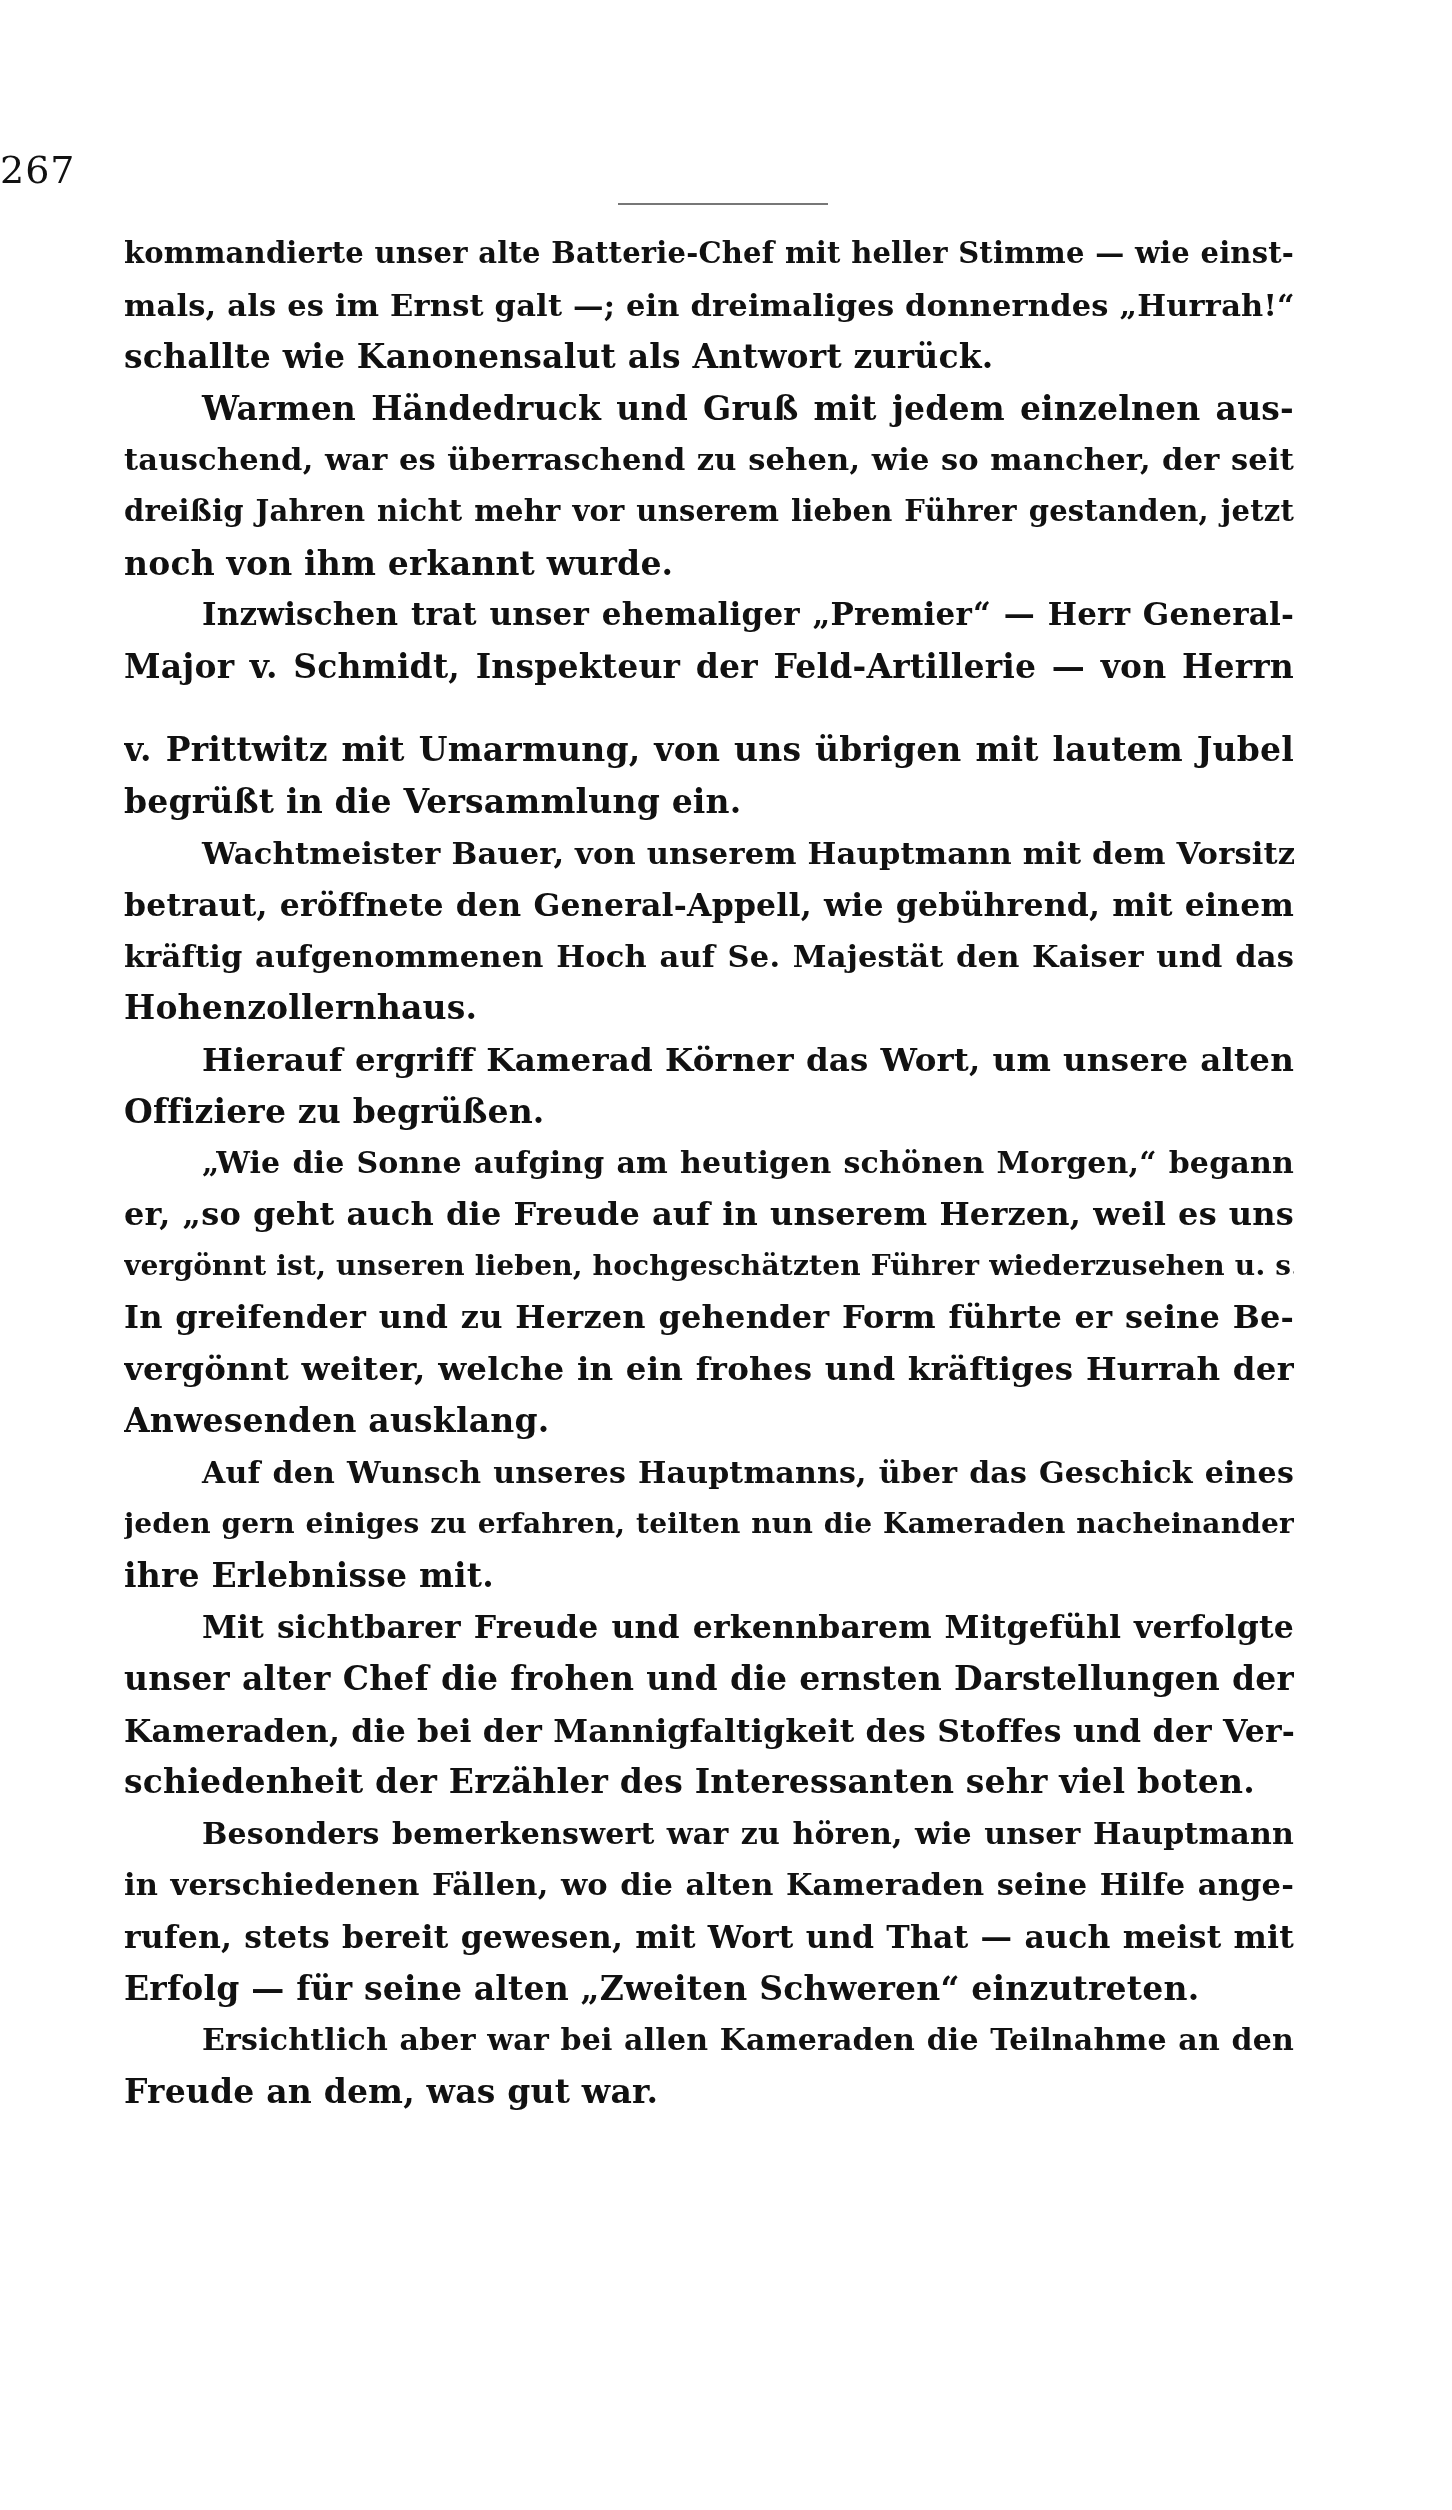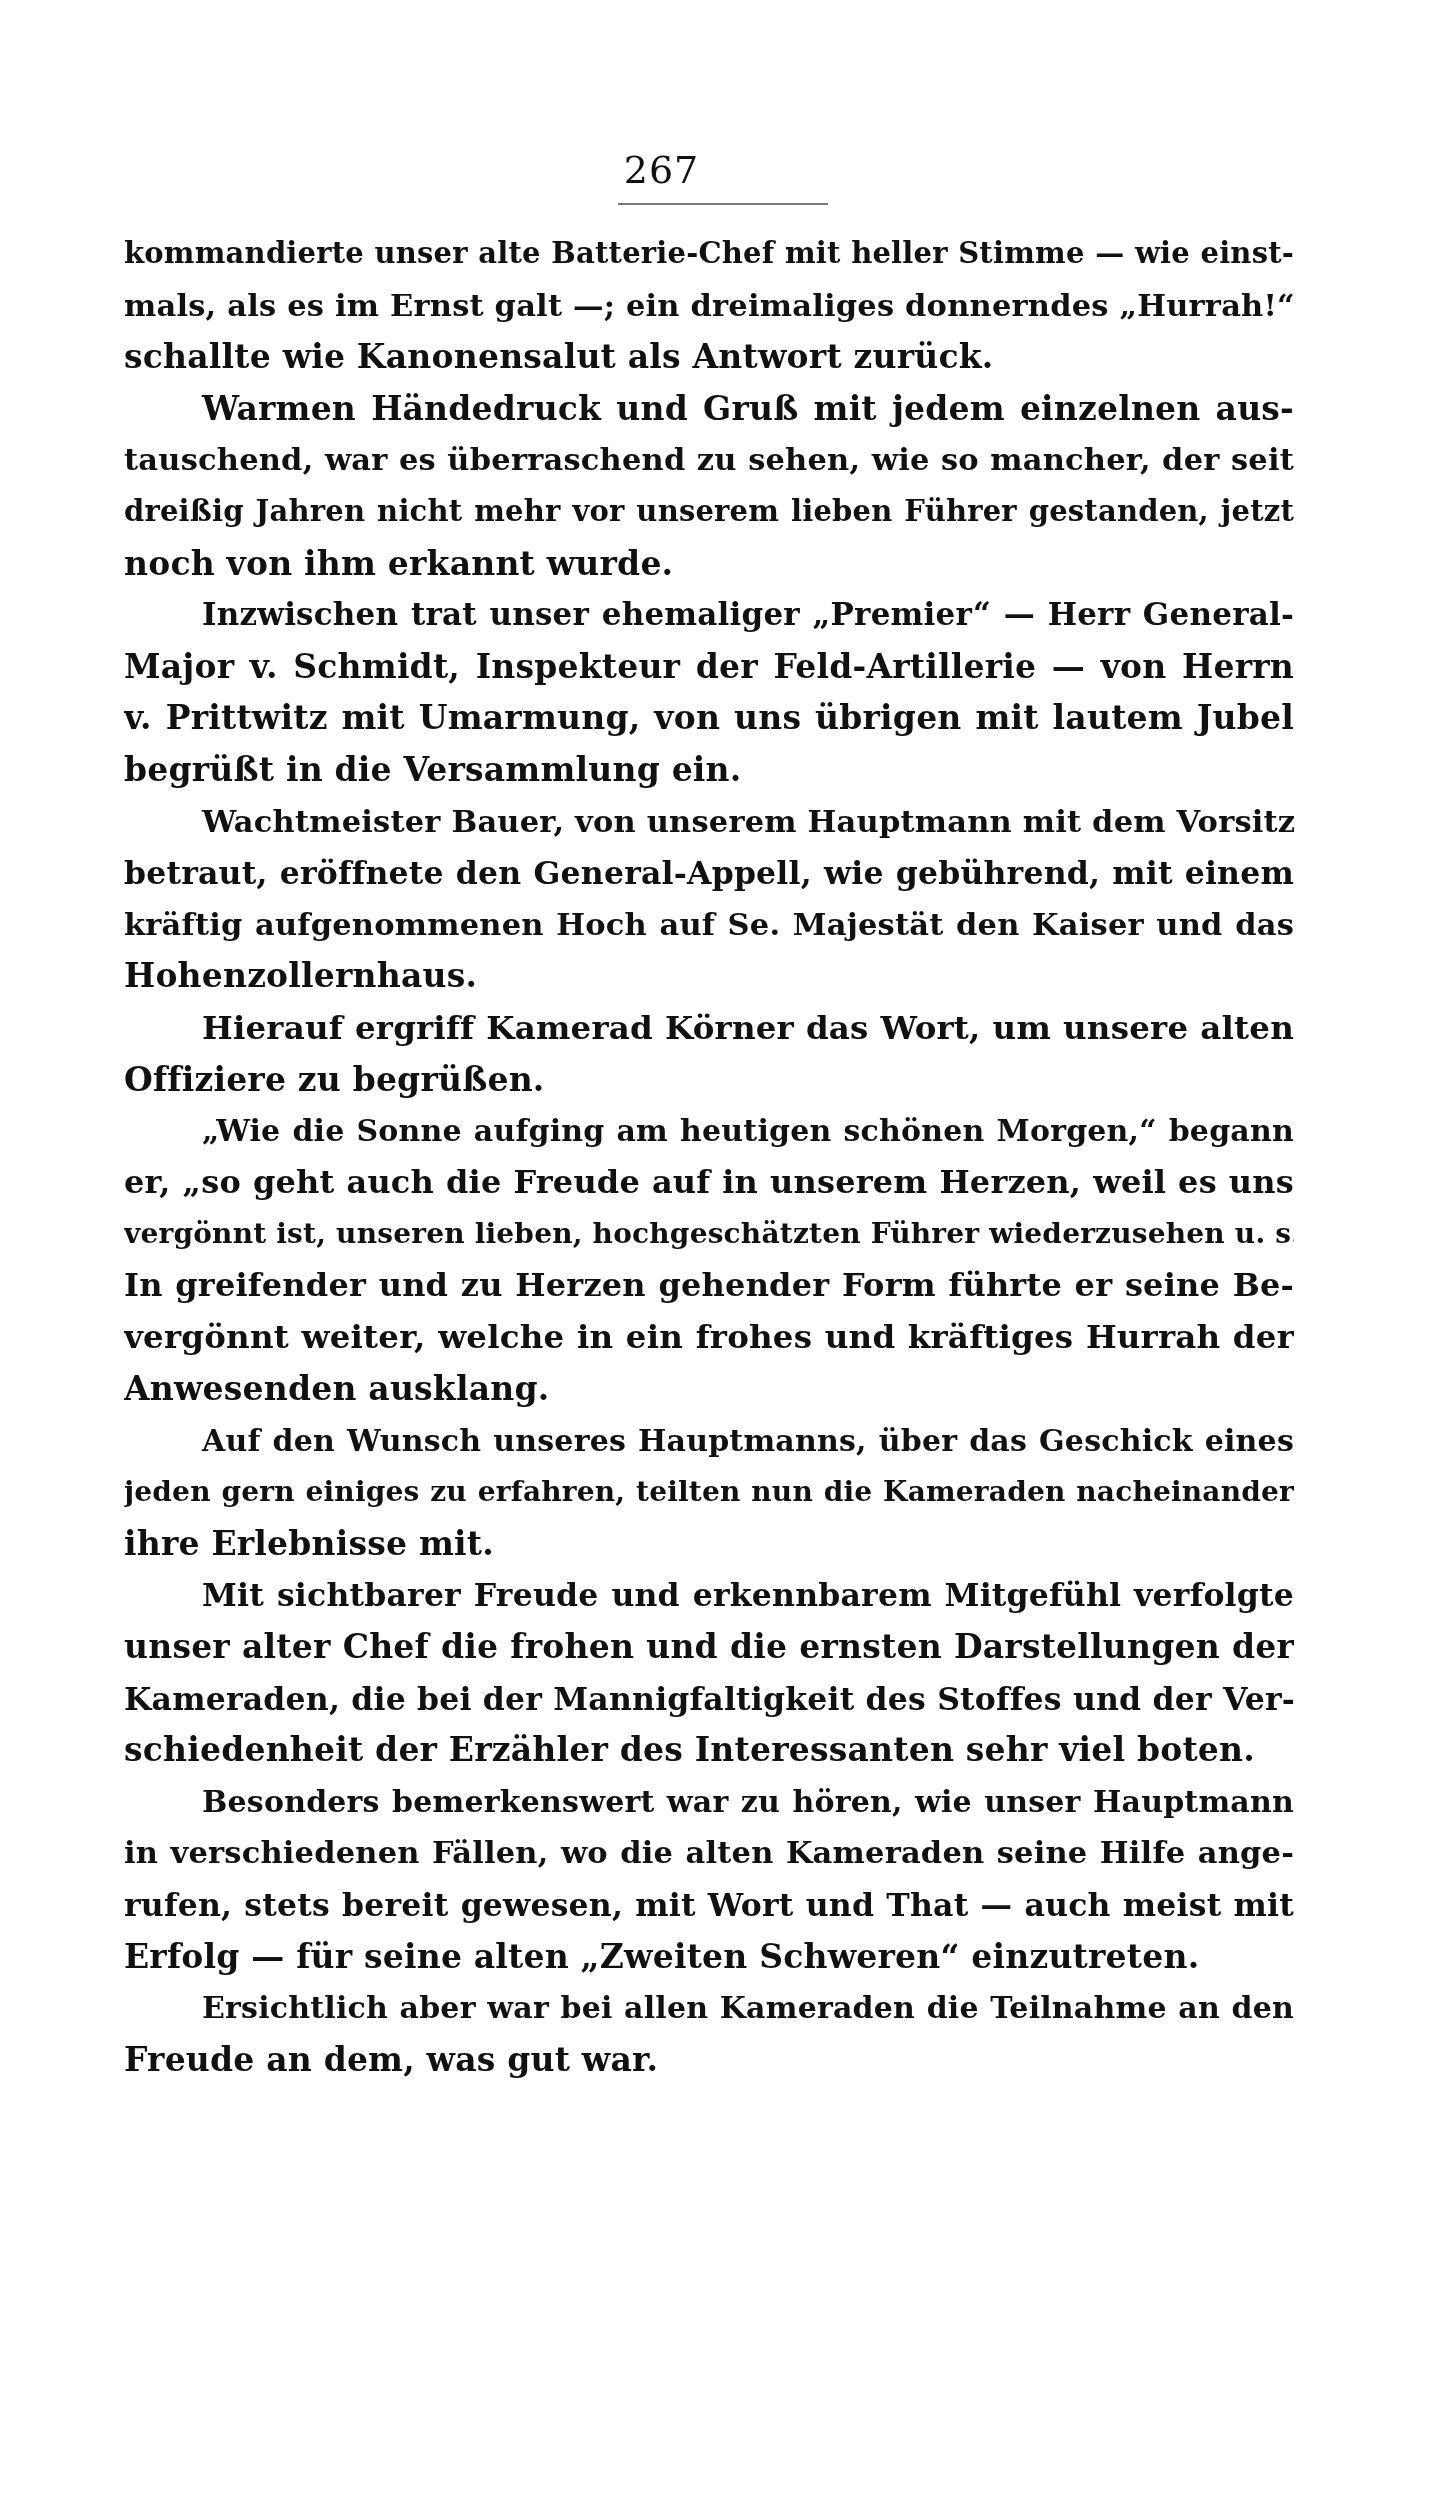--- a/index.html
+++ b/index.html
@@ -1,18 +1,18 @@
 <!DOCTYPE html>
 <html><head>
 <meta charset="utf-8">
 <style>
   html, body { margin: 0; padding: 0; background: #ffffff; }
   body { width: 1452px; height: 2510px; position: relative; overflow: hidden;
          font-family: "DejaVu Serif", serif; color: #111; }
-  .page-number { position: absolute; top: 148px; left: 0; width: 1323px; text-align: center;
+  .page-number { position: absolute; top: 148px; left: 0; width: 1323px; 
                  font-size: 38px; line-height: 44px; letter-spacing: 1px; }
   .rule { position: absolute; top: 203px; left: 618px; width: 210px; height: 2px; background: #777; }
   .body-text { position: absolute; top: 228px; left: 124px; width: 1170px; }
   .line { display: block; height: 51.6px; line-height: 51.6px; font-size: 33px;
           text-align: justify; text-align-last: justify; white-space: nowrap; overflow: hidden;
           font-weight: bold; letter-spacing: 0.2px; }
   .line.last { text-align-last: left; }
   .line.indent { padding-left: 78px; }
 </style>
 </head>
@@ -29,21 +29,21 @@
       </div>
       <div>
         <span class="line indent" style="white-space: nowrap;">Warmen Händedruck und Gruß mit jedem einzelnen aus-</span>
         <span class="line" style="white-space: nowrap; font-size: 30.5px;">tauschend, war es überraschend zu sehen, wie so mancher, der seit</span>
         <span class="line" style="white-space: nowrap; font-size: 29px;">dreißig Jahren nicht mehr vor unserem lieben Führer gestanden, jetzt</span>
         <span class="line last" style="white-space: nowrap;">noch von ihm erkannt wurde.</span>
       </div>
       <div>
         <span class="line indent" style="white-space: nowrap; font-size: 31px;">Inzwischen trat unser ehemaliger „Premier“ — Herr General-</span>
         <span class="line" style="white-space: nowrap;">Major v. Schmidt, Inspekteur der Feld-Artillerie — von Herrn</span>
-        <span class="line" style="white-space: nowrap;">v. Prittwitz mit Umarmung, von uns übrigen mit lautem Jubel</span>
+        <span class="line" style="white-space: nowrap; margin-top: 32px;">v. Prittwitz mit Umarmung, von uns übrigen mit lautem Jubel</span>
         <span class="line last" style="white-space: nowrap;">begrüßt in die Versammlung ein.</span>
       </div>
       <div>
         <span class="line indent" style="white-space: nowrap; font-size: 30.5px;">Wachtmeister Bauer, von unserem Hauptmann mit dem Vorsitz</span>
         <span class="line" style="white-space: nowrap; font-size: 31.5px;">betraut, eröffnete den General-Appell, wie gebührend, mit einem</span>
         <span class="line" style="white-space: nowrap; font-size: 30.5px;">kräftig aufgenommenen Hoch auf Se. Majestät den Kaiser und das</span>
         <span class="line last" style="white-space: nowrap;">Hohenzollernhaus.</span>
       </div>
       <div>
         <span class="line indent" style="white-space: nowrap; font-size: 32.5px;">Hierauf ergriff Kamerad Körner das Wort, um unsere alten</span>

